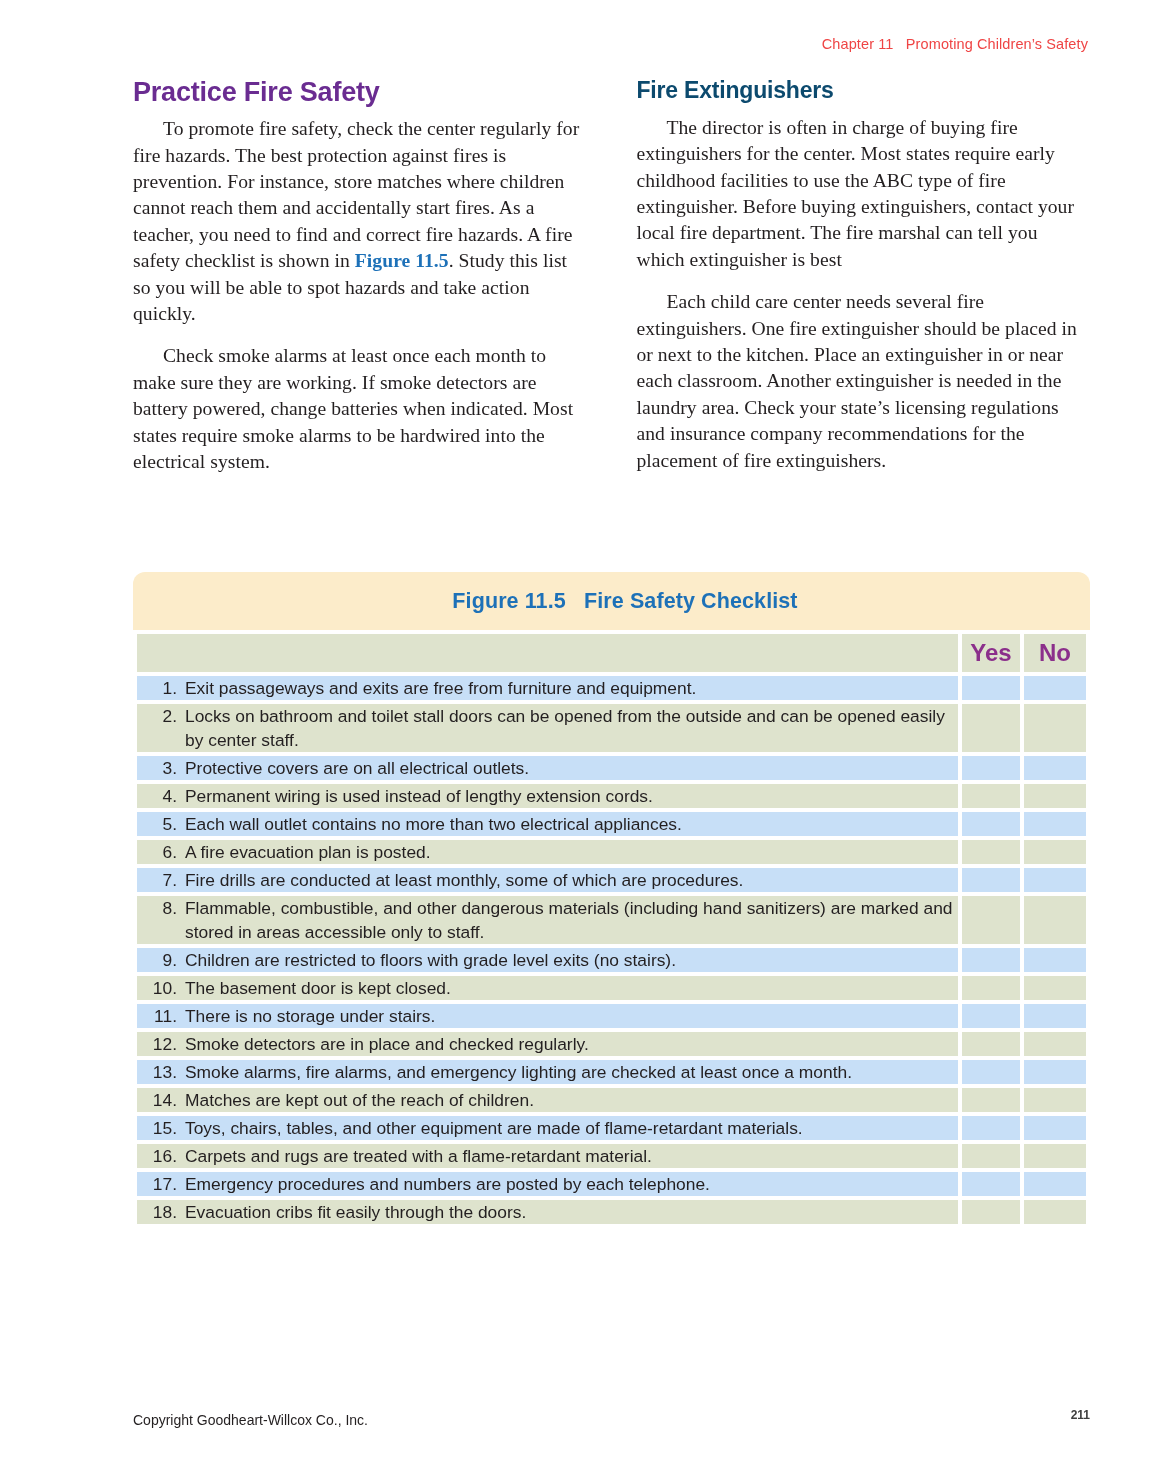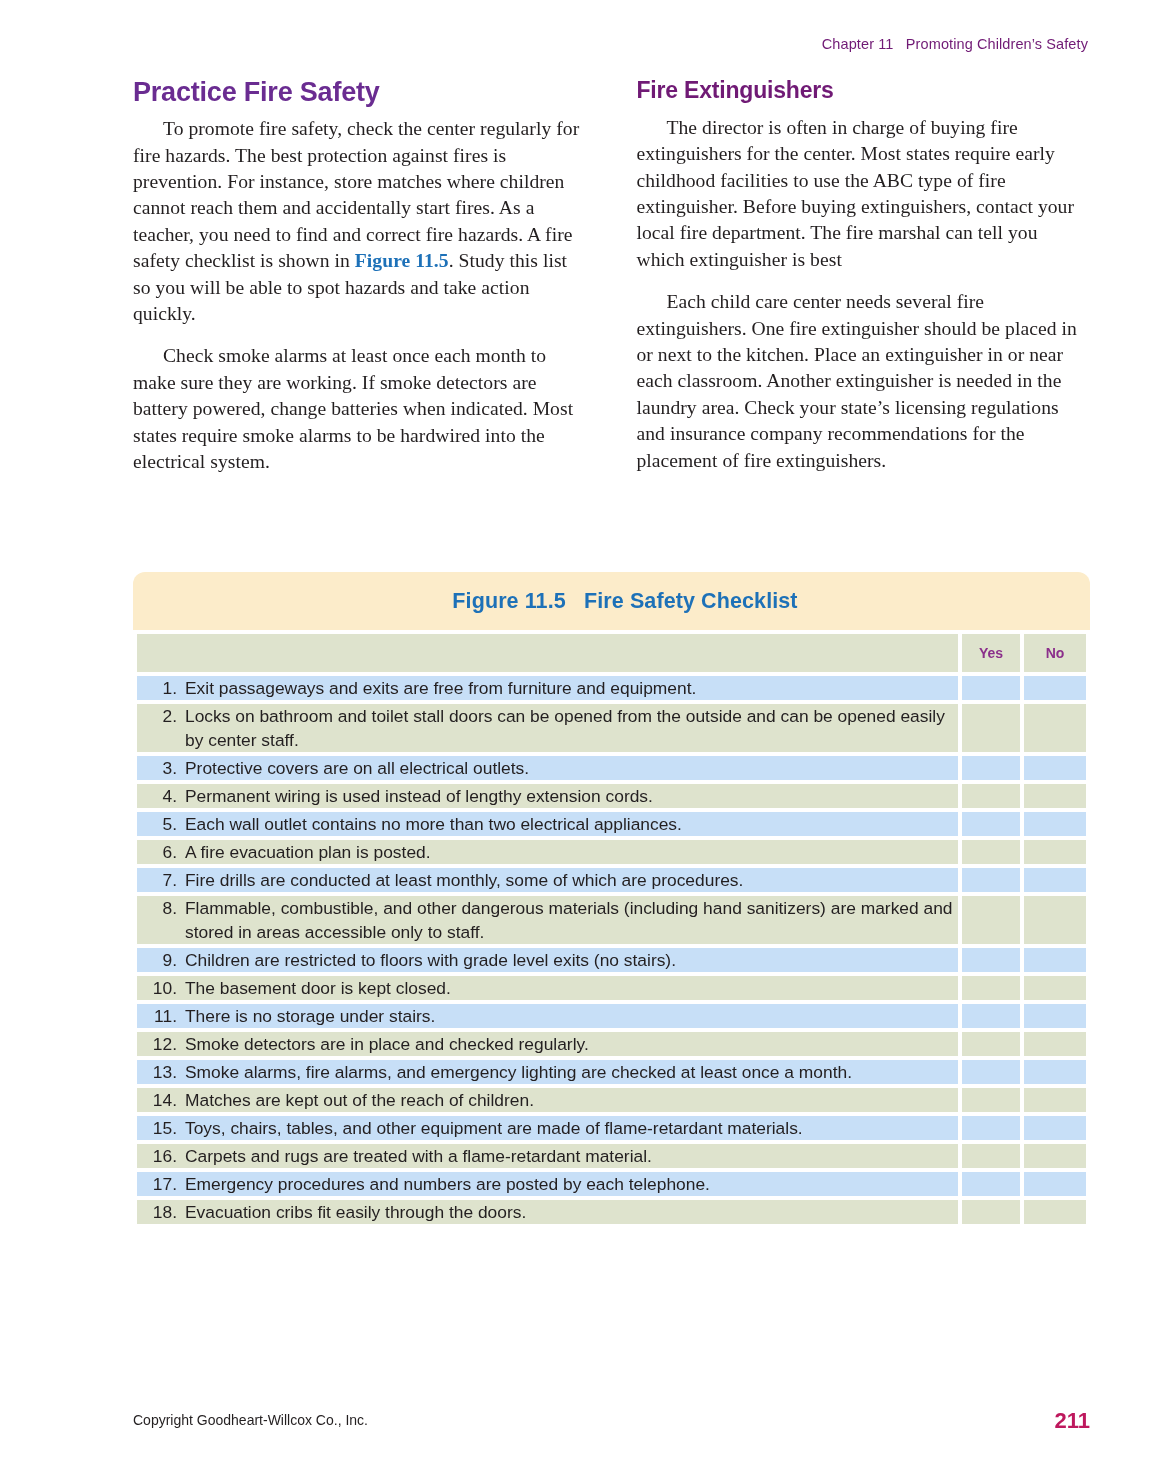--- a/index.html
+++ b/index.html
@@ -16,21 +16,21 @@
     overflow: hidden;
   }
 
   
   .running-head {
     position: absolute;
     top: 36px;
     right: 68px;
     font-family: "Liberation Sans", sans-serif;
     font-size: 14.5px;
-    color: #701a75;
+    color: #ef4444;
     letter-spacing: .1px;
     white-space: pre;
   }
 
   
   .columns {
     position: absolute;
     top: 78px;
     left: 133px;
     width: 957px;
@@ -41,21 +41,21 @@
 
   h1.sec-title {
     margin: 0 0 9px 0;
     font-family: "Liberation Sans", sans-serif;
     font-weight: 600;
     font-size: 27px;
     letter-spacing: -0.2px;
     line-height: 1.08;
   }
   h1.purple { color: #6a2c91; }
-  h1.blue   { color: #701a75; }
+  h1.blue   { color: #0c4a6e; }
   h1.blue   { font-size: 23px; margin-bottom: 12px; }
 
   p.body {
     margin: 0;
     font-size: 19.6px;
     line-height: 26.4px;
     text-indent: 30px;
     text-align: left;
     letter-spacing: .05px;
   }
@@ -103,21 +103,21 @@
   }
   col.c-item { width: auto; }
   col.c-yes  { width: 58px; }
   col.c-no   { width: 62px; }
 
   thead th {
     background: #dee3cd;
     height: 38px;
     font-family: "Liberation Sans", sans-serif;
     font-weight: bold;
-    font-size: 14px;
+    font-size: 24px;
     color: #8b2f8b;
     text-align: center;
   }
   thead th.blank { background: #dee3cd; }
 
   tbody tr.blue td  { background: #c7dff7; }
   tbody tr.green td { background: #dee3cd; }
 
   td.item {
     font-family: "Liberation Sans", sans-serif;
@@ -147,23 +147,23 @@
     top: 1412px;
     font-family: "Liberation Sans", sans-serif;
     font-size: 14px;
     color: #231f20;
   }
   .footer-right {
     position: absolute;
     right: 66px;
     top: 1408px;
     font-family: "Liberation Sans", sans-serif;
-    font-size: 22px;
+    font-size: 12px;
     font-weight: bold;
-    color: #be185d;
+    color: #404040;
   }
 </style>
 </head>
 <body>
 
 <div class="running-head">Chapter 11   Promoting Children’s Safety</div>
 
 <div class="columns">
 
   <div class="col">

